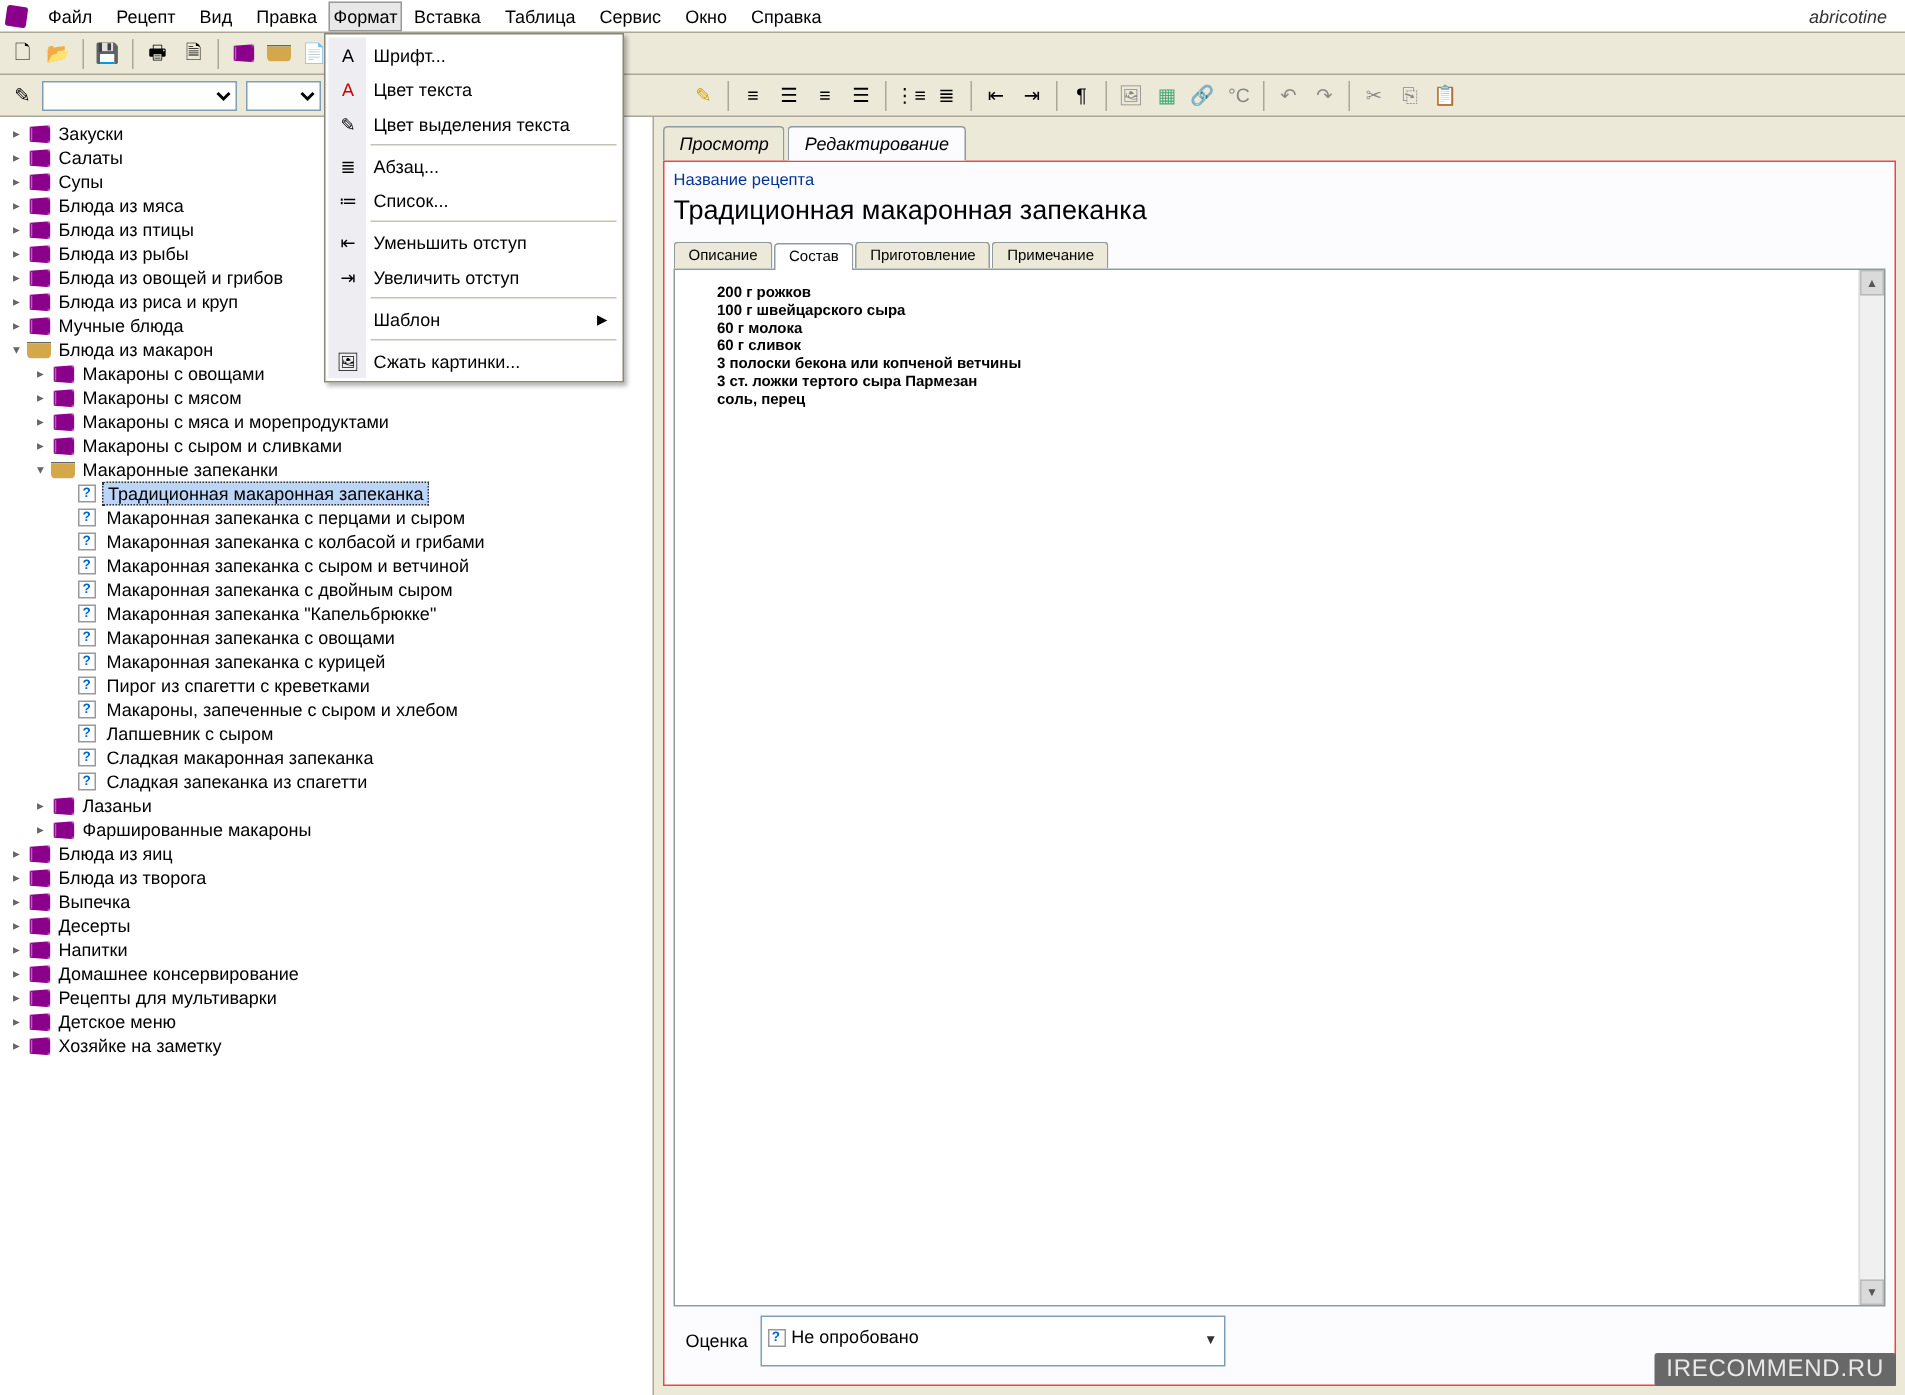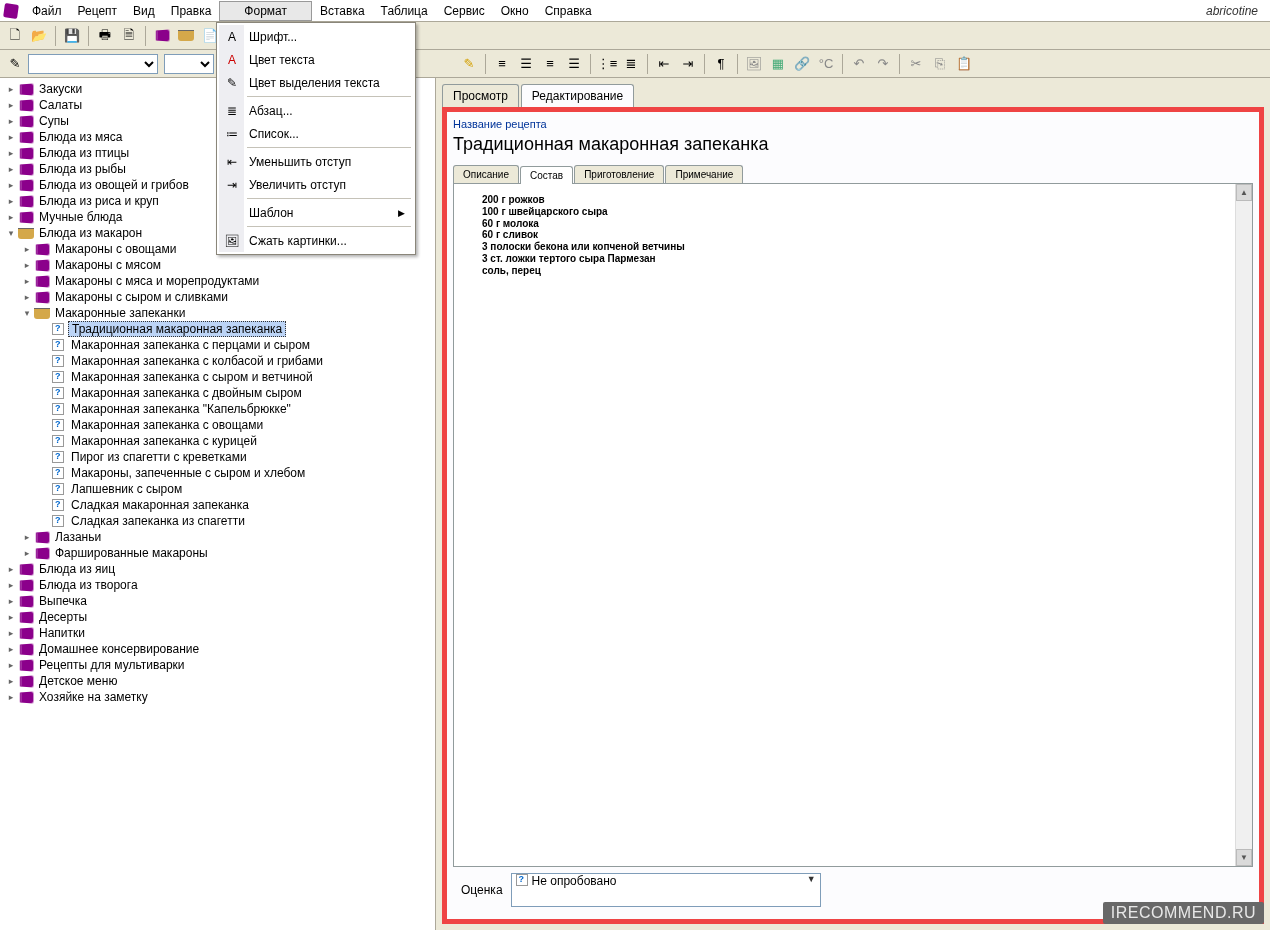--- a/index.html
+++ b/index.html
@@ -1,20 +1,20 @@
 <!DOCTYPE html>
 <html><head>
 <meta charset="utf-8">
 <style>
 * { box-sizing: border-box; margin: 0; padding: 0; }
 body { font-family: Tahoma, Verdana, sans-serif; font-size: 12px; background: #ece9d8; color: #000; overflow: hidden; width: 1270px; height: 930px; }
 .menubar { display: flex; align-items: center; height: 22px; background: #fff; border-bottom: 1px solid #aca899; padding: 0 4px; }
 .app-icon { width: 14px; height: 14px; background: #8b008b; border-radius: 2px; margin-right: 6px; transform: rotate(8deg); }
 .menu-item { padding: 19px 8px; cursor: default; }
-.menu-item.open { background: #e8e8e8; border: 1px solid #999; padding: 2px 24px; }
+.menu-item.open { background: #e8e8e8; border: 1px solid #999; padding: 2px 2px; }
 .brand { margin-left: auto; font-style: italic; padding-right: 8px; color: #333; }
 .toolbar { display: flex; align-items: center; height: 28px; background: #ece9d8; border-bottom: 1px solid #aca899; padding: 0 4px; gap: 2px; }
 .tb-btn { width: 22px; height: 22px; display: flex; align-items: center; justify-content: center; font-size: 13px; cursor: default; }
 .tb-sep { width: 1px; height: 20px; background: #aca899; margin: 0 3px; }
 .toolbar2 { display: flex; align-items: center; height: 28px; background: #ece9d8; border-bottom: 1px solid #aca899; padding: 0 4px; gap: 2px; }
 .font-select { width: 130px; height: 20px; border: 1px solid #7f9db9; background: #fff; margin-right: 4px; }
 .size-select { width: 50px; height: 20px; border: 1px solid #7f9db9; background: #fff; }
 .main { display: flex; height: 852px; }
 .tree-panel { width: 436px; background: #fff; border-right: 1px solid #aca899; overflow: auto; padding: 3px 0; position: relative; }
 .tree-item { display: flex; align-items: center; height: 16px; padding-left: 6px; cursor: default; white-space: nowrap; }
@@ -24,32 +24,32 @@
 .book-icon::before { content: ''; position: absolute; left: 1px; top: 1px; bottom: 1px; width: 1px; background: rgba(255,255,255,0.4); }
 .openbook-icon { width: 16px; height: 11px; background: linear-gradient(90deg, #d4a84a 0%, #d4a84a 48%, #333 48%, #333 52%, #d4a84a 52%); border-radius: 0 0 3px 3px; border-top: 1px solid #666; }
 .page-icon { width: 12px; height: 12px; background: #fff; border: 1px solid #999; position: relative; overflow: hidden; }
 .page-icon::after { content: '?'; color: #0066cc; font-size: 9px; font-weight: bold; position: absolute; top: -1px; left: 2px; }
 .tree-label { padding: 0 3px; }
 .tree-label.selected { background: #bcd4f6; border: 1px dotted #333; margin: -1px 0; }
 .indent1 { padding-left: 22px; }
 .indent2 { padding-left: 38px; }
 .right-panel { flex: 1; background: #ece9d8; display: flex; flex-direction: column; }
 .view-tabs { display: flex; padding: 6px 6px 0; gap: 2px; }
-.vtab { padding: 4px 10px; background: #ece9d8; border: 1px solid #919b9c; border-bottom: none; border-radius: 3px 3px 0 0; cursor: default; }
+.vtab { padding: 4px 10px; background: #ece9d8; border: 1px solid #919b9c; border-bottom: none; border-radius: 3px 3px 0 0; cursor: default; font-style: italic; }
 .vtab.active { background: #fcfcfe; position: relative; z-index: 2; }
-.recipe-area { background: #fcfcfe; border: 5px solid #ef4444; margin: 0 6px 6px; flex: 1; display: flex; flex-direction: column; padding: 6px; }
+.recipe-area { background: #fcfcfe; border: 1px solid #ef4444; margin: 0 6px 6px; flex: 1; display: flex; flex-direction: column; padding: 6px; }
 .field-label { color: #003399; font-size: 11px; margin-bottom: 2px; }
 .title-input { font-family: Verdana, sans-serif; font-size: 18px; padding: 2px 0; border: none; background: transparent; width: 100%; }
 .sub-tabs { display: flex; margin-top: 8px; gap: 0; }
 .stab { padding: 3px 9px; background: #ece9d8; border: 1px solid #919b9c; border-bottom: none; border-radius: 3px 3px 0 0; font-size: 10px; margin-right: 1px; cursor: default; }
 .stab.active { background: #fff; position: relative; top: 1px; z-index: 2; }
 .content-box { flex: 1; background: #fff; border: 1px solid #919b9c; padding: 10px 28px; overflow: auto; position: relative; }
 .ingredient { font-family: Arial; font-weight: bold; font-size: 10px; line-height: 1.18; }
 .rating-row { display: flex; align-items: center; padding: 6px 8px; gap: 8px; }
-.rating-select { flex: 0 0 310px; height: 34px; border: 1px solid #7f9db9; background: #fff; display: flex; align-items: flex-start; padding: 0 4px; gap: 4px; }
+.rating-select { flex: 0 0 310px; height: 34px; border: 1px solid #7f9db9; background: #fff; display: flex; align-items: flex-end; padding: 12px 4px; gap: 4px; }
 .rating-select .dd { margin-left: auto; color: #333; font-size: 9px; }
 
 
 .dropdown { position: absolute; left: 216px; top: 22px; width: 200px; background: #fff; border: 1px solid #8a867a; box-shadow: 2px 2px 3px rgba(0,0,0,0.3); z-index: 100; padding: 2px; }
 .dd-strip { position: absolute; left: 2px; top: 2px; bottom: 2px; width: 25px; background: #eeeef2; }
 .dd-item { display: flex; align-items: center; height: 23px; position: relative; padding-left: 30px; cursor: default; }
 .dd-icon { position: absolute; left: 4px; width: 18px; text-align: center; font-size: 12px; }
 .dd-sep { height: 1px; background: #c5c2b8; margin: 2px 2px 2px 28px; }
 .dd-arrow { margin-left: auto; margin-right: 8px; font-size: 9px; }
 .scroll-track { position: absolute; right: 0; top: 0; bottom: 0; width: 17px; background: #f0f0f0; border-left: 1px solid #ddd; }

